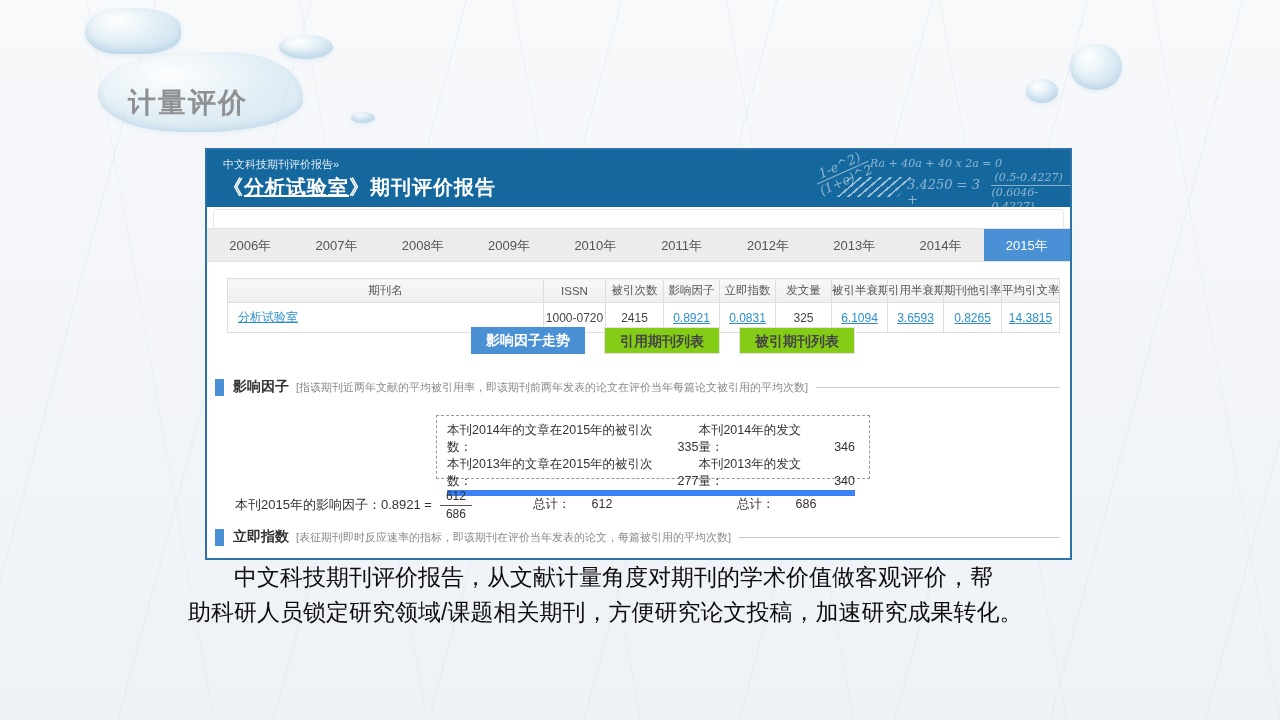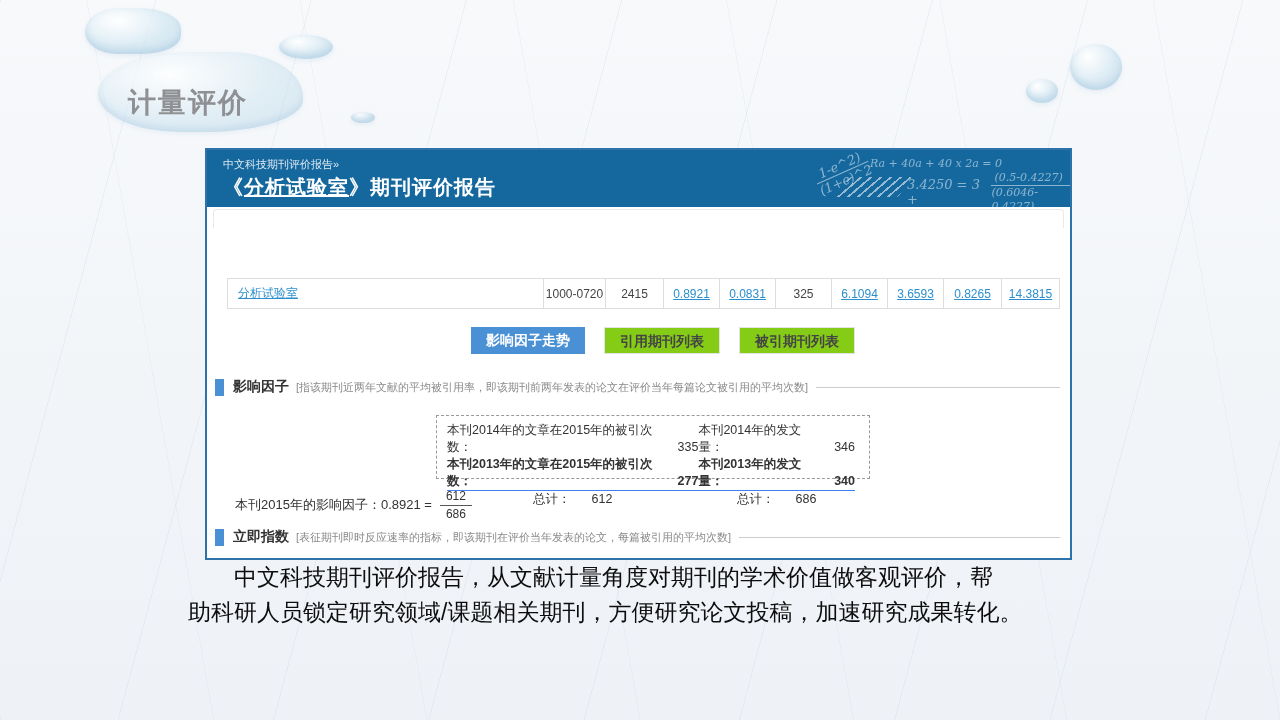--- a/index.html
+++ b/index.html
@@ -63,21 +63,21 @@
   .section .sdesc { font-size:11px; color:#8a8a8a; margin-left:7px; white-space:nowrap; }
   .section .sline { flex:1; border-top:1px solid #ccc; margin-left:8px; }
   .section-impact { top:228px; }
   .section-immediacy { top:378px; }
 
   .calc-box { position:absolute; left:229px; top:265px; width:434px; height:64px; border:1px dashed #999; padding:6px 14px 6px 10px; display:flex; justify-content:space-between; font-size:12.5px; color:#333; background:#fff; }
   .calc-col { display:flex; flex-direction:column; justify-content:space-between;align-items:center; }
   .calc-row { display:flex; align-items:flex-end; line-height:17px; }
   .calc-row .clabel { flex:1; }
   .calc-row .cval { min-width:34px; text-align:right; margin-left:8px; }
-  .calc-row.sumline { border-bottom:1px solid #3b82f6;font-weight:bold; }
+  .calc-row.sumline { border-bottom:6px solid #3b82f6; }
   .calc-row.total .clabel { text-align:right; }
 
   .if-formula { position:absolute; left:28px; top:338px; display:flex; align-items:center; font-size:13px; color:#333; }
   .frac { display:inline-flex; flex-direction:column; text-align:center; font-size:12px; margin-left:8px; line-height:1.4; }
   .frac .fnum { border-bottom:1px solid #555; padding:0 6px; }
 
   .caption { position:absolute; left:188px; top:560px; width:905px; font-size:23px; color:#0d0d0d; line-height:1.5; z-index:2; }
   .caption .cap1 { text-indent:2em; }
 </style>
 </head>
@@ -109,35 +109,59 @@
       <span>3.4250 = 3 +</span>
       <span class="mfrac">
         <span class="num">(0.5-0.4227)</span>
         <span>(0.6046-0.4227)</span>
       </span>
     </div>
   </div>
 
   <div class="panel-top"></div>
 
+  <div class="tabs">
+    <div class="tab">2006年</div>
+    <div class="tab">2007年</div>
+    <div class="tab">2008年</div>
+    <div class="tab">2009年</div>
+    <div class="tab">2010年</div>
+    <div class="tab">2011年</div>
+    <div class="tab">2012年</div>
+    <div class="tab">2013年</div>
+    <div class="tab">2014年</div>
+    <div class="tab active">2015年</div>
+  </div>
 
   <table class="jtable">
     <colgroup>
       <col style="width:316px">
         <col style="width:62px">
         <col style="width:58px">
         <col style="width:56px">
         <col style="width:56px">
       <col style="width:56px">
         <col style="width:56px">
         <col style="width:56px">
         <col style="width:58px">
         <col style="width:58px">
     </colgroup>
     <tbody>
+        <tr>
+      <th>期刊名</th>
+      <th>ISSN</th>
+      <th>被引次数</th>
+      <th>影响因子</th>
+      <th>立即指数</th>
+      <th>发文量</th>
+      <th>被引半衰期</th>
+      <th>引用半衰期</th>
+      <th>期刊他引率</th>
+      <th>平均引文率</th>
+    </tr>
     <tr>
       <td class="jname"><a href="#" class="val-link">分析试验室</a></td>
       <td>1000-0720</td>
       <td>2415</td>
       <td><a href="#" class="val-link">0.8921</a></td>
       <td><a href="#" class="val-link">0.0831</a></td>
       <td>325</td>
       <td><a href="#" class="val-link">6.1094</a></td>
       <td><a href="#" class="val-link">3.6593</a></td>
       <td><a href="#" class="val-link">0.8265</a></td>

